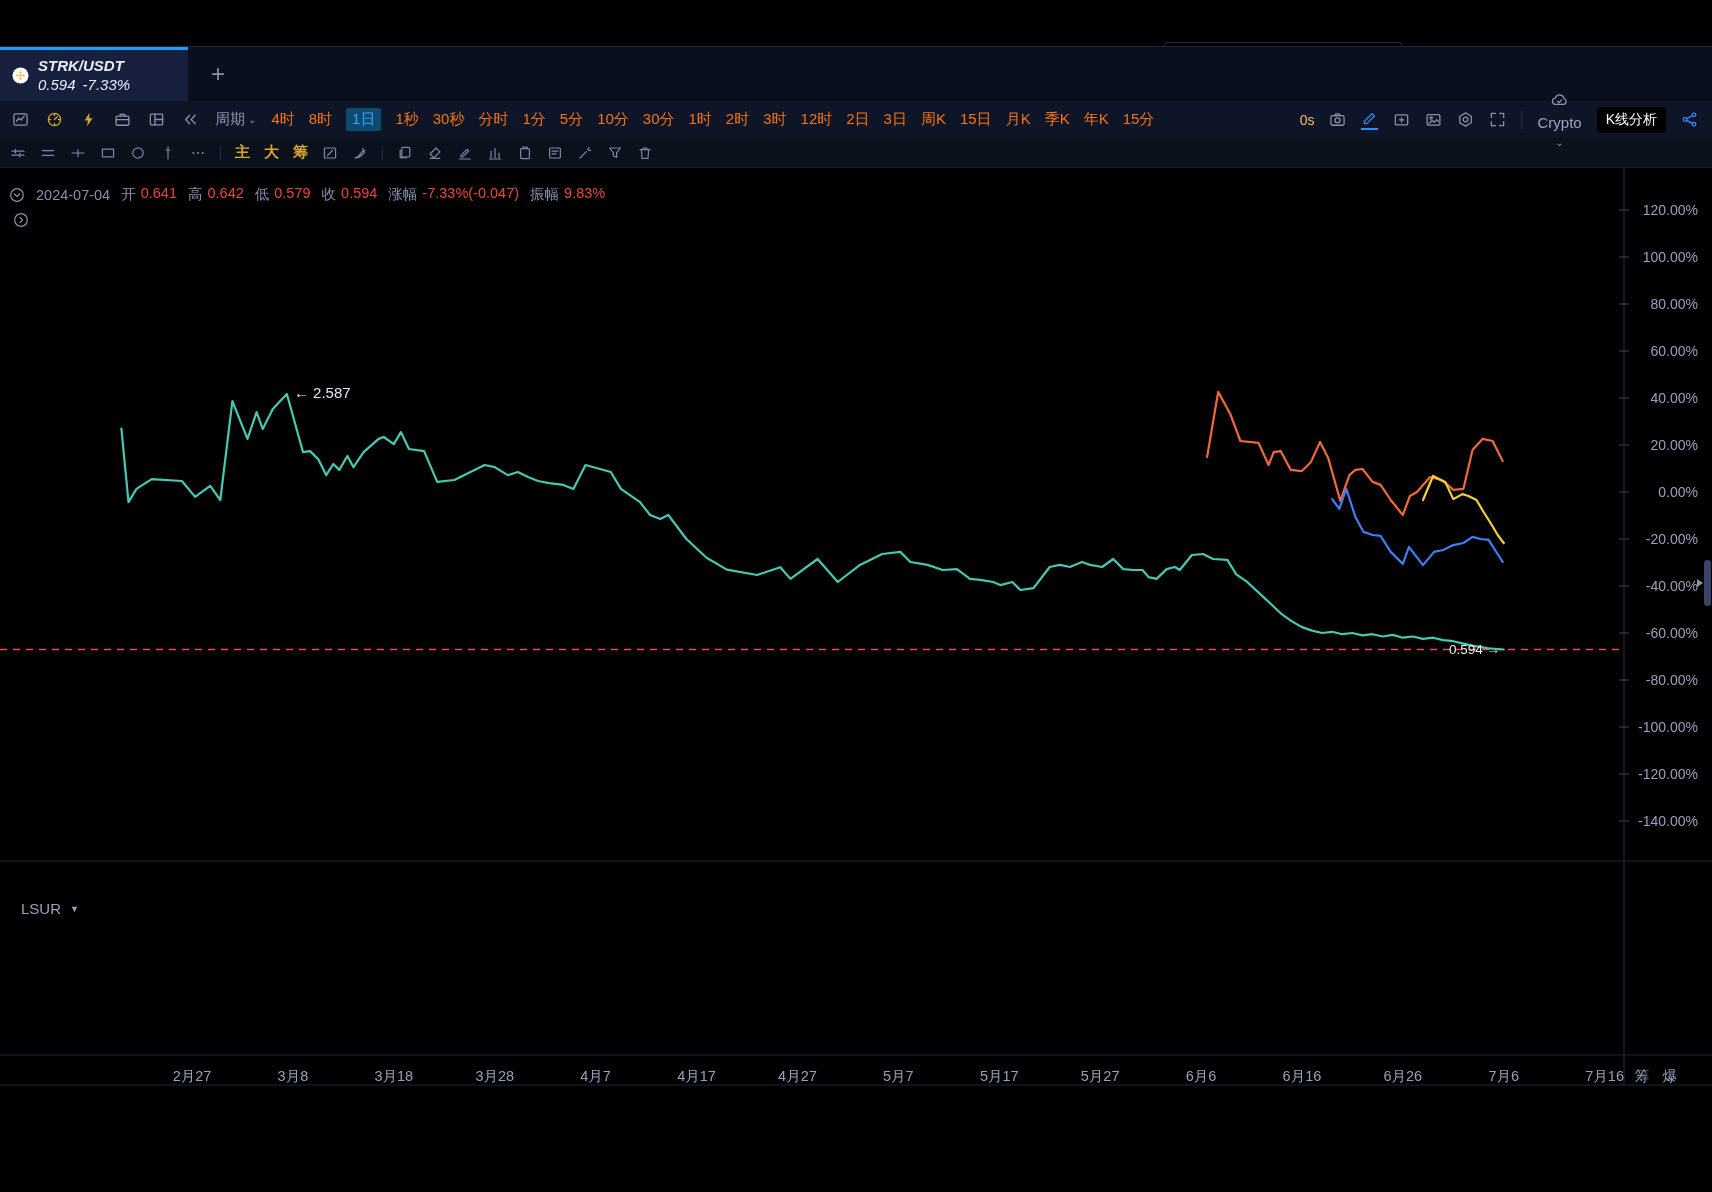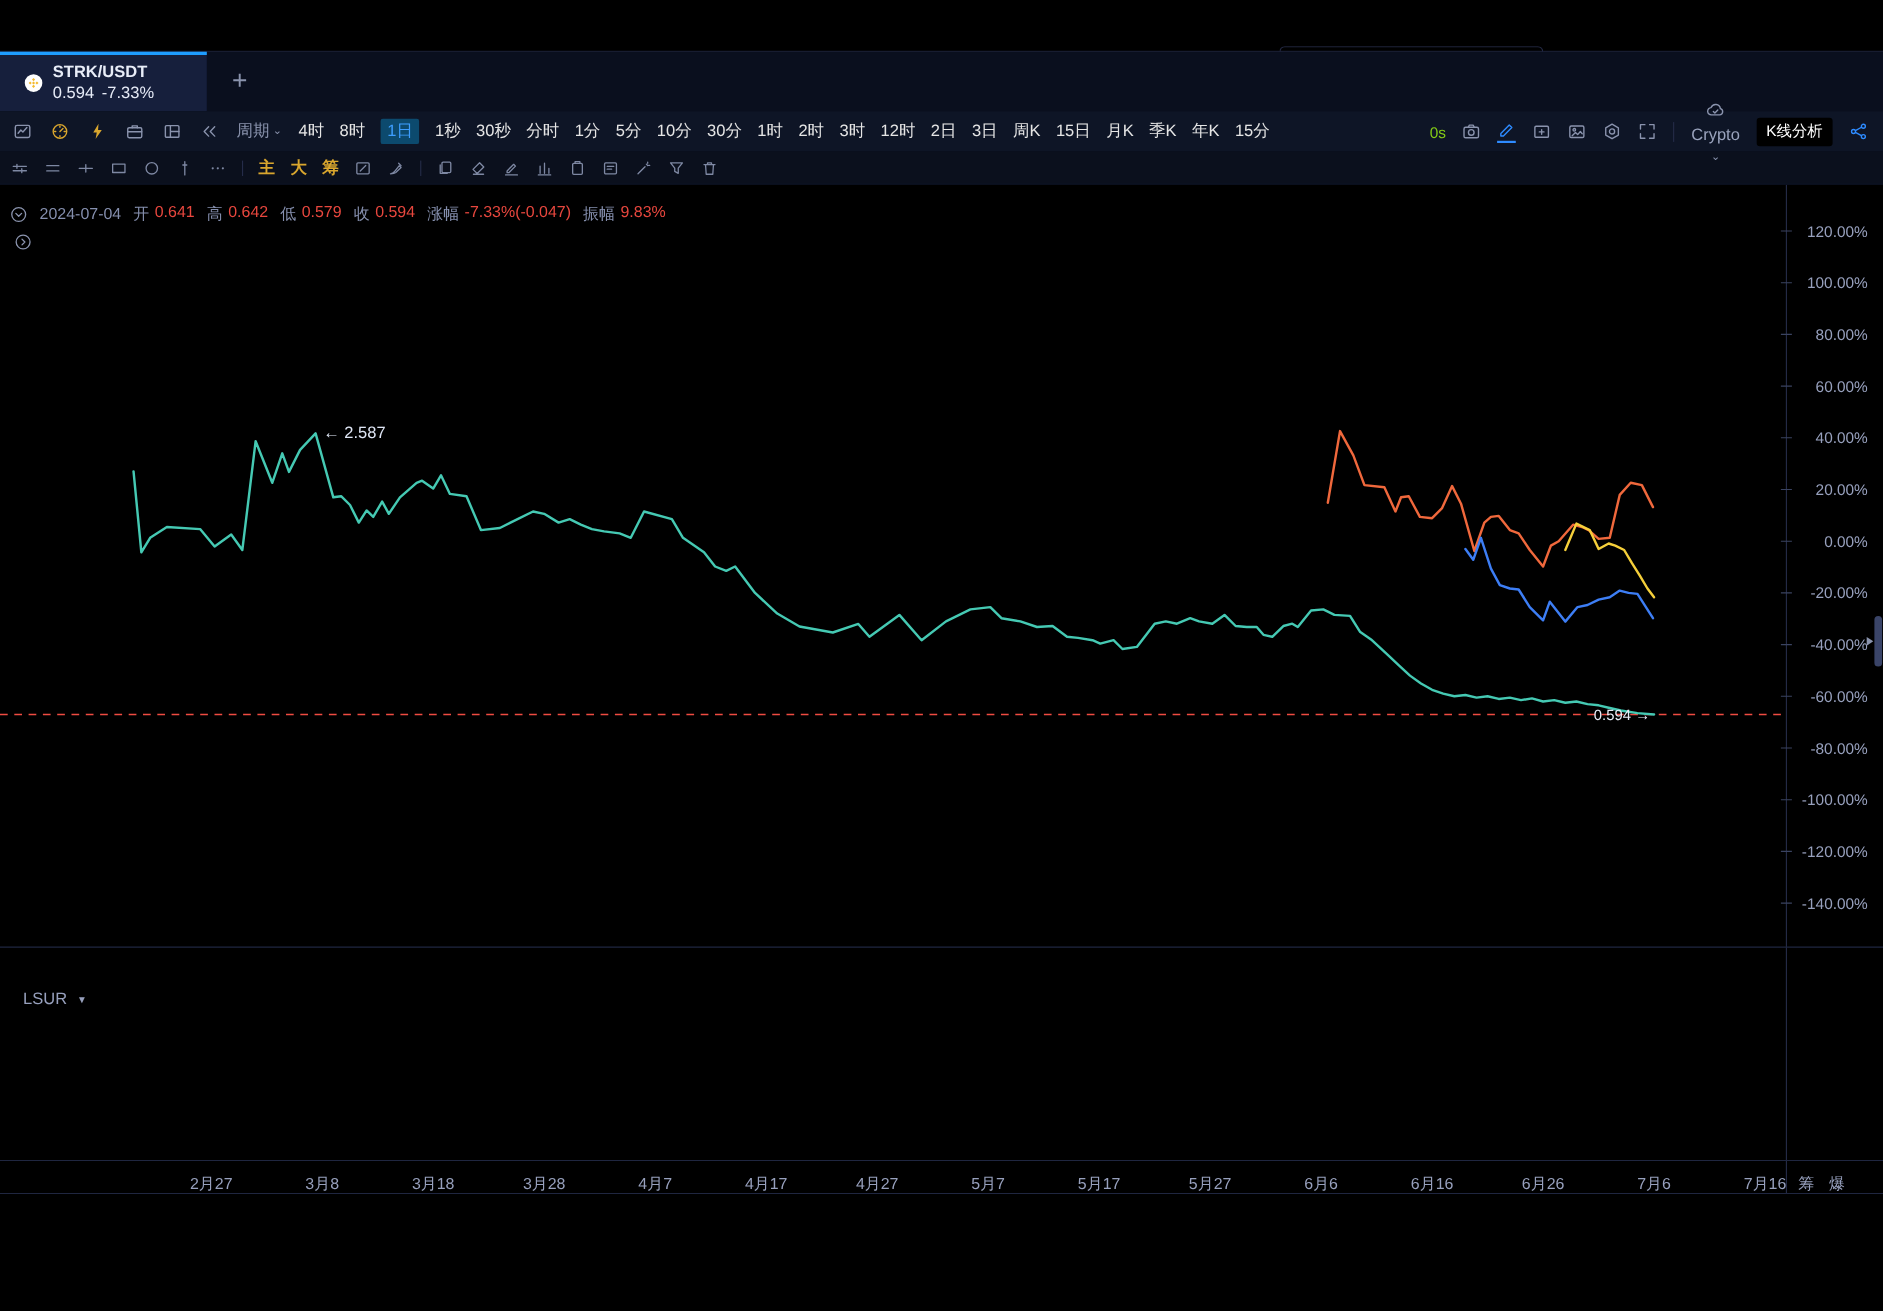--- a/index.html
+++ b/index.html
@@ -1,38 +1,38 @@
 <!DOCTYPE html>
 <html><head>
 <meta charset="utf-8">
 <style>
   html,body{margin:0;padding:0;background:#000;width:1712px;height:1192px;overflow:hidden;
     font-family:"Liberation Sans","DejaVu Sans",sans-serif;-webkit-font-smoothing:antialiased;}
   .top-strip{position:relative;height:46px;background:#000;}
   .ghost-box{position:absolute;left:1163px;top:42px;width:238px;height:4px;border:1px solid #2b3252;border-bottom:none;border-radius:5px 5px 0 0;opacity:.85;}
   .tab-bar{height:54px;background:#0a0f1e;border-top:1px solid #1d2338;display:flex;align-items:stretch;}
-  .tab-active{width:188px;background:#161f3c;border-top:3px solid #1e9dff;box-sizing:border-box;display:flex;align-items:center;padding:0 22px;gap:9px;cursor:pointer;}
+  .tab-active{width:188px;background:#161f3c;border-top:3px solid #1e9dff;box-sizing:border-box;display:flex;align-items:center;padding:0 12px;gap:9px;cursor:pointer;font-style:italic;}
   .tab-texts{display:flex;flex-direction:column;line-height:1.25;}
   .tab-symbol{color:#e8edf8;font-size:15px;font-weight:700;}
   .tab-price-line{color:#e6ebf7;font-size:15px;display:flex;gap:7px;}
   .tab-plus{width:60px;display:flex;align-items:center;justify-content:center;color:#8a93ad;font-size:24px;cursor:pointer;}
   .toolbar1{height:37px;background:#0e1526;display:flex;align-items:center;padding:0 14px 0 12px;gap:0;}
   .tb-left{display:flex;align-items:center;gap:17px;}
   .tbicon{color:#8a93ad;display:inline-flex;align-items:center;justify-content:center;cursor:pointer;}
   .tbicon svg{width:17px;height:17px;display:block;}
   .tbicon.gold{color:#d9a62e;}
   .tbicon.blue{color:#2e8bff;}
   .tbicon.active-blue{color:#2e8bff;border-bottom:2px solid #2e8bff;padding-bottom:1px;}
   .period-menu{color:#8a93ad;font-size:15px;margin-left:16px;cursor:pointer;display:flex;align-items:center;gap:3px;white-space:nowrap;}
   .chev{font-size:10px;color:#8a93ad;}
   .periods{display:flex;align-items:center;gap:14px;margin-left:15px;flex-wrap:nowrap;}
-  .period{color:#e5e5e5;font-size:15px;cursor:pointer;white-space:nowrap;}
+  .period{color:#f97316;font-size:15px;cursor:pointer;white-space:nowrap;}
   .period.selected{color:#3e9eff;background:#0c4a6e;border-radius:2px;padding:2px 6px;}
   .tb-right{margin-left:auto;display:flex;align-items:center;gap:15px;}
-  .refresh{color:#84cc16;font-size:14px;}
+  .refresh{color:#fdba74;font-size:14px;}
   .vsep{width:1px;height:18px;background:#252c49;}
   .cloud-menu{display:flex;align-items:center;gap:6px;color:#9aa3bd;font-size:15px;cursor:pointer;flex-direction:column;}
   .kline-btn{background:#000000;color:#fff;font-size:14px;padding:4px 9px;border-radius:3px;cursor:pointer;white-space:nowrap;}
   .toolbar2{height:29px;background:#0b101d;border-bottom:1px solid #10162a;display:flex;align-items:center;padding:0 10px;gap:14px;}
   .toolbar2 .tbicon svg{width:16px;height:16px;}
   .toolbar2 .tbicon{color:#7e88a3;}
   .gold-text{color:#d9a62e;font-size:15px;font-weight:600;cursor:pointer;}
   .dsep{width:1px;height:14px;background:#252c49;}
   .chart-region{position:relative;height:1026px;background:#000;}
   #chart-svg{position:absolute;left:0;top:0;}

